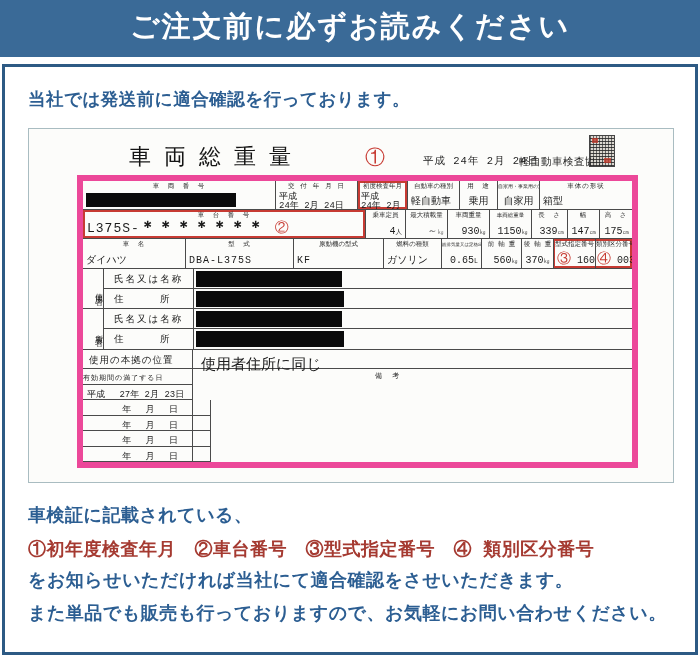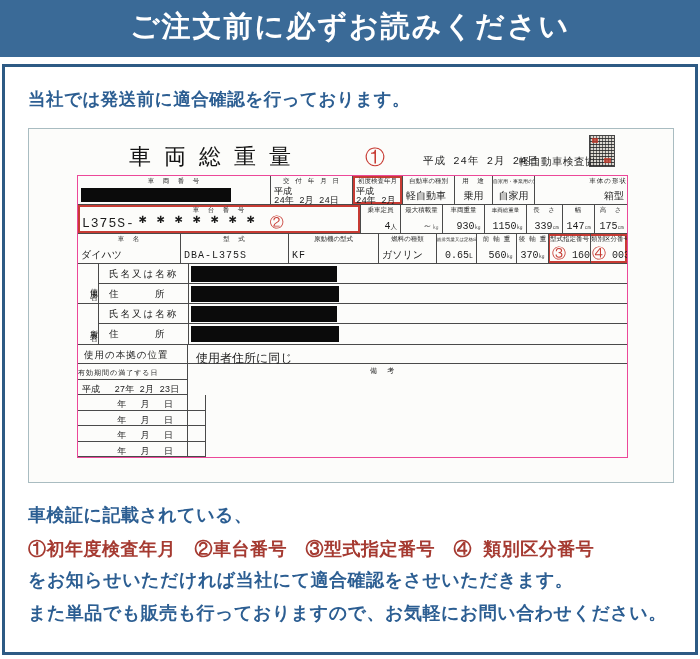--- a/index.html
+++ b/index.html
@@ -37,21 +37,21 @@
   .cert-date{left:394px;top:25px;font-size:10.5px;letter-spacing:1px;}
   .cert-issuer{left:490px;top:26px;font-size:10.5px;letter-spacing:0.5px;}
   .seal{left:560px;top:6px;width:24px;height:30px;border:1px solid #444;
     background-image:
       repeating-linear-gradient(0deg,rgba(40,40,40,.85) 0 1px,transparent 1px 3px),
       repeating-linear-gradient(90deg,rgba(40,40,40,.7) 0 1px,rgba(216,212,204,.9) 1px 3px);}
   .seal i{position:absolute;background:#c0392b;opacity:.8;}
   .seal .r1{left:2px;top:2px;width:6px;height:5px;}
   .seal .r2{left:14px;bottom:3px;width:7px;height:5px;}
   
-  .tbl{left:48px;top:46px;width:549px;height:281px;border:1px solid #ec4899;}
+  .tbl{left:48px;top:46px;width:549px;height:281px;border:6px solid #ec4899;}
   .band{position:absolute;left:0;width:549px;display:flex;border-bottom:1px solid #4a4a4a;box-sizing:border-box;}
   .col{box-sizing:border-box;border-left:1px solid #4a4a4a;display:flex;flex-direction:column;overflow:hidden;}
   .col:first-child{border-left:none;}
   .h{font-size:6.5px;letter-spacing:1px;text-align:center;color:#2b2b2b;padding-top:2px;line-height:8px;white-space:nowrap;}
   .v{font-size:10px;line-height:12px;padding:2px 3px 0 3px;white-space:nowrap;}
   .v.right{text-align:right;}
   .u{font-size:6.5px;}
   .redcell{box-shadow:inset 0 0 0 2px #c73b33;}
   .redwrap{display:flex;box-shadow:inset 0 0 0 2px #c73b33;box-sizing:border-box;}
   .redwrap .col{border-left:1px solid #4a4a4a;}
@@ -112,21 +112,21 @@
         <div class="v" style="padding-top:5px;">軽自動車</div>
       </div>
       <div class="col" style="width:38px;">
         <div class="h">用　途</div>
         <div class="v" style="padding-top:5px;text-align:center;">乗用</div>
       </div>
       <div class="col" style="width:42px;">
         <div class="h" style="font-size:5px;letter-spacing:0;">自家用・事業用の別</div>
         <div class="v" style="padding-top:5px;text-align:center;">自家用</div>
       </div>
-      <div class="col" style="width:93px;align-items:flex-end;">
+      <div class="col" style="width:93px;">
         <div class="h">車体の形状</div>
         <div class="v" style="padding-top:5px;">箱型</div>
       </div>
     </div>
 
     <div class="band" style="top:29px;height:29px;">
       <div class="col redcell" style="width:282px;">
         <div class="h">車　台　番　号</div>
         <div class="v chassis-val">
           <span>L375S-</span><b>＊＊＊＊＊＊＊</b>
@@ -236,21 +236,21 @@
             <div style="flex:1;">
                 <div class="bar" style="margin:2px 0 0 2px;width:148px;height:16px;"></div>
               </div>
           </div>
         </div>
       </div>
     </div>
 
     <div class="band" style="top:169px;height:19px;">
       <div class="lbl" style="width:110px;padding-left:6px;letter-spacing:1px;">使用の本拠の位置</div>
-      <div style="flex:1;font-size:12px;padding:5px 0 0 8px;">使用者住所に同じ</div>
+      <div style="flex:1;font-size:15px;padding:5px 0 0 8px;">使用者住所に同じ</div>
     </div>
 
     <div class="cell-sm" style="left:0;top:188px;width:110px;height:16px;font-size:7px;text-align:left;padding-top:4px;letter-spacing:1px;">有効期間の満了する日</div>
     <div class="cell-sm" style="left:0;top:204px;width:110px;height:15px;padding:3px 0 0 4px;">平成　 27年  2月  23日</div>
     <div class="cell-sm" style="left:0;top:219px;width:110px;height:16px;text-align:right;padding:3px 14px 0 0;">年　 月　 日</div>
     <div class="cell-sm" style="left:0;top:235px;width:110px;height:15px;text-align:right;padding:3px 14px 0 0;">年　 月　 日</div>
     <div class="cell-sm" style="left:0;top:250px;width:110px;height:16px;text-align:right;padding:3px 14px 0 0;">年　 月　 日</div>
     <div class="cell-sm" style="left:0;top:266px;width:110px;height:15px;text-align:right;padding:3px 14px 0 0;">年　 月　 日</div>
     <div class="cell-sm" style="left:110px;top:219px;width:18px;height:16px;"></div>
     <div class="cell-sm" style="left:110px;top:235px;width:18px;height:15px;"></div>

